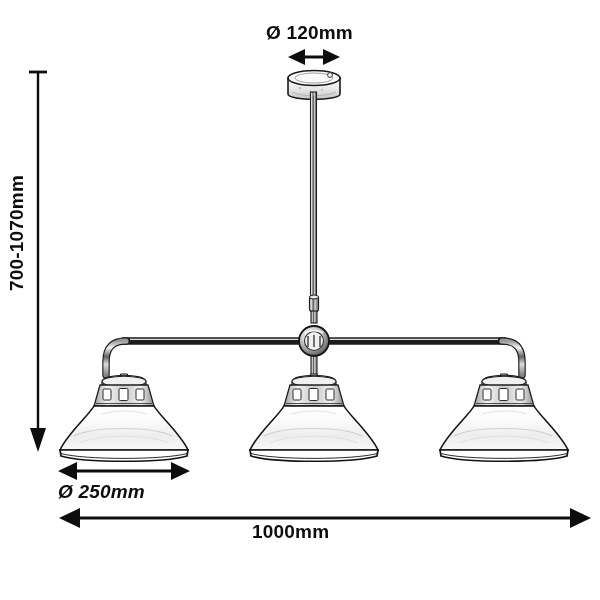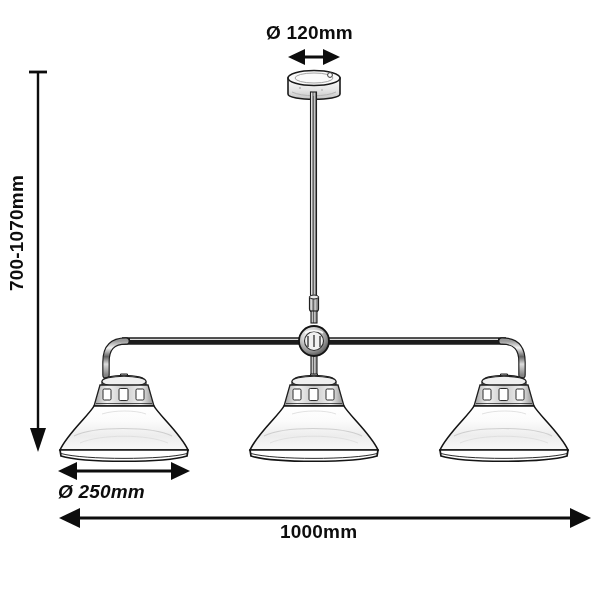--- a/index.html
+++ b/index.html
@@ -43,21 +43,21 @@
     top: 22px;
     font-size: 19px;
   }
   #label-shade {
     left: 58px;
     top: 481px;
     font-size: 19px;
     font-style: italic;
   }
   #label-width {
-    left: 280px;
+    left: 252px;
     top: 521px;
     font-size: 19px;
   }
   #label-height {
     left: -43px;
     top: 222px;
     font-size: 19px;
     transform: rotate(-90deg);
     transform-origin: center center;
     width: 120px;

